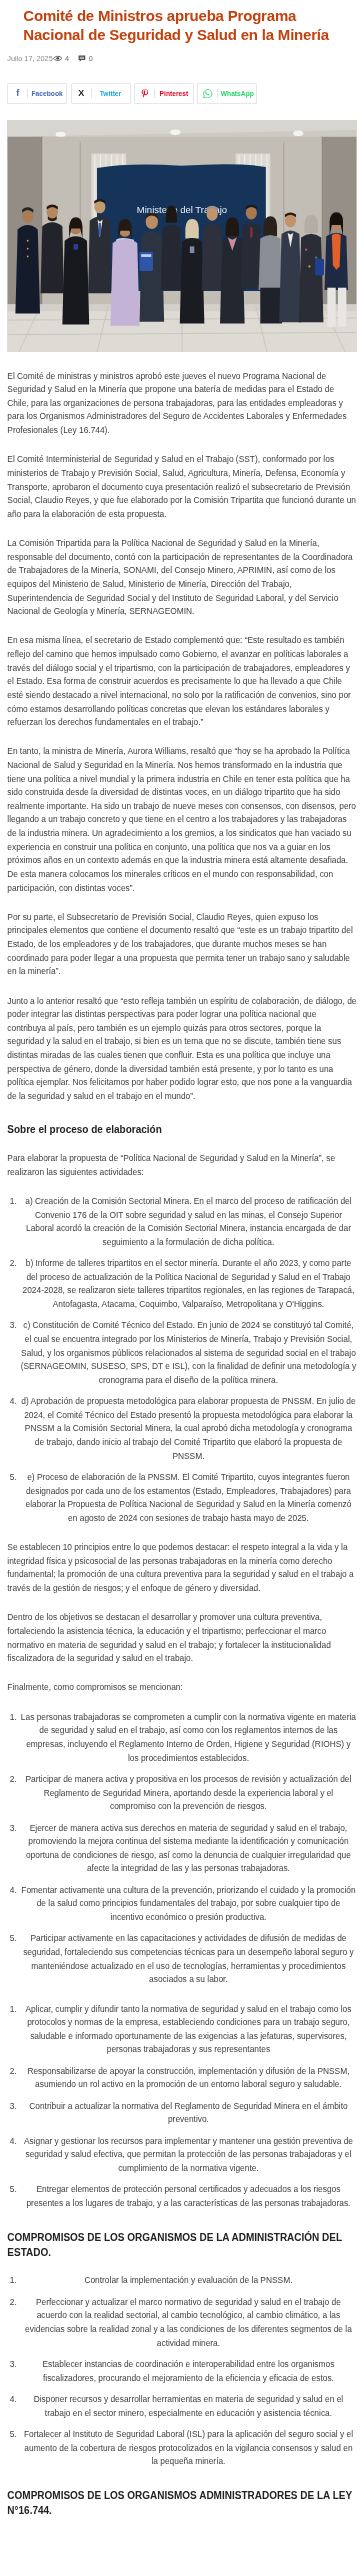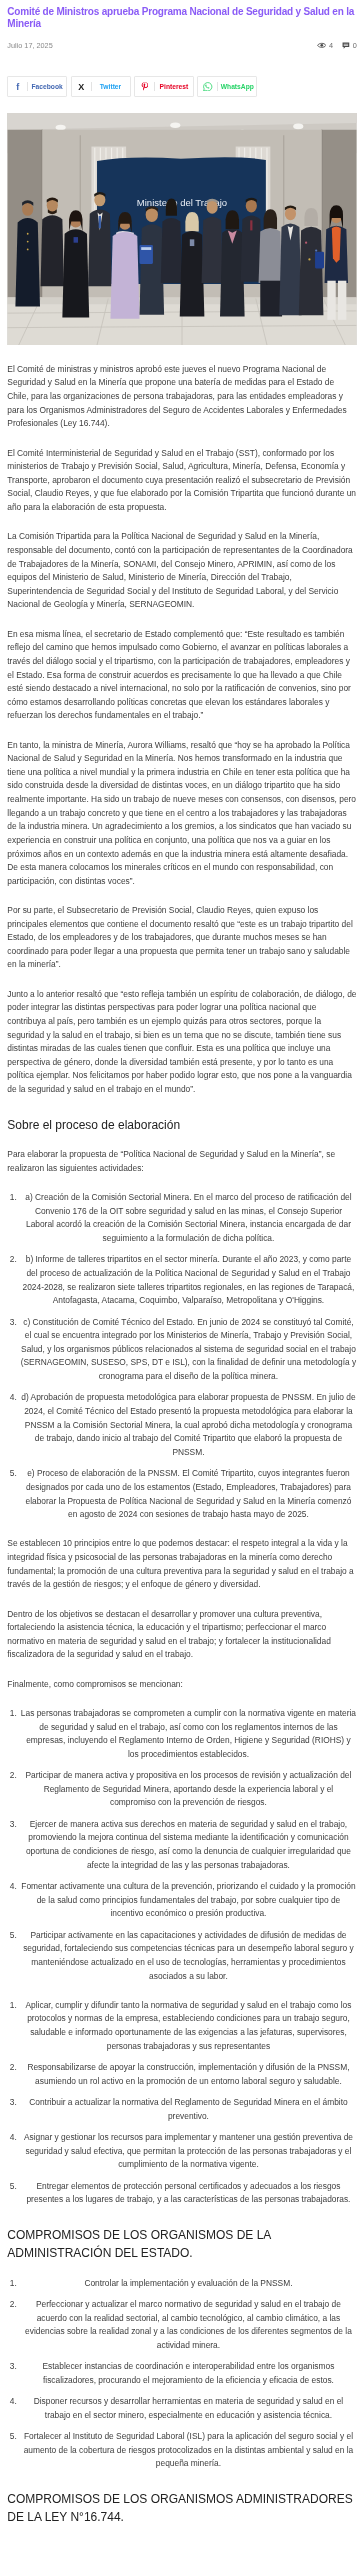--- a/index.html
+++ b/index.html
@@ -7,33 +7,32 @@
   body{
     width:364px;
     font-family:"Liberation Sans","DejaVu Sans",sans-serif;
     color:#3d3d3d;
     -webkit-font-smoothing:antialiased;
   }
   .page{padding:5.6px 7.3px 13.4px 7.3px;}
 
   
   h1.title{
-    margin:0 0 10px 0;
-    font-size:10px;
+    margin:0 0 10px 16px;
+    font-size:15px;
     line-height:1.28;
     font-weight:700;
     letter-spacing:-0.2px;
-    color:#8b5cf6;
+    color:#c2410c;
   }
   .meta-row{
     display:flex;
-    justify-content:space-between;
+    justify-content:flex-start;
     align-items:center;
-    margin:0 0 26px 0;
-    gap:37px;
+    margin:0 0 20px 0;
   }
   .date{font-size:7.3px;color:#8a8a8a;}
   .stats{display:flex;align-items:center;gap:9px;color:#6b6b6b;font-size:7.3px;}
   .stat{display:flex;align-items:center;gap:2.8px;}
   .stat svg{display:block;}
 
   
   .share-row{display:flex;gap:3.4px;margin:0 0 15.7px 0;}
   .share-btn{
     display:flex;align-items:center;
@@ -56,22 +55,22 @@
   .photo svg{display:block;width:350px;height:232px;}
 
   
   .body p{
     margin:0 0 15.7px 0;
     font-size:8.4px;
     line-height:1.62;
   }
   .body h2{
     margin:19px 0 14.6px 0;
-    font-size:12px;
-    font-weight:400;
+    font-size:10px;
+    font-weight:700;
     color:#222;
     line-height:1.5;
   }
   .body ol{
     margin:0 0 15.7px 0;
     padding-left:11.8px;
     text-align:center;
   }
   .body ol li{
     font-size:8.4px;
@@ -334,21 +333,21 @@
       <li>Asignar y gestionar los recursos para implementar y mantener una gestión preventiva de seguridad y salud efectiva, que permitan la protección de las personas trabajadoras y el cumplimiento de la normativa vigente.</li>
       <li>Entregar elementos de protección personal certificados y adecuados a los riesgos presentes a los lugares de trabajo, y a las características de las personas trabajadoras.</li>
     </ol>
 
     <h2>COMPROMISOS DE LOS ORGANISMOS DE LA ADMINISTRACIÓN DEL ESTADO.</h2>
     <ol>
       <li>Controlar la implementación y evaluación de la PNSSM.</li>
       <li>Perfeccionar y actualizar el marco normativo de seguridad y salud en el trabajo de acuerdo con la realidad sectorial, al cambio tecnológico, al cambio climático, a las evidencias sobre la realidad zonal y a las condiciones de los diferentes segmentos de la actividad minera.</li>
       <li>Establecer instancias de coordinación e interoperabilidad entre los organismos fiscalizadores, procurando el mejoramiento de la eficiencia y eficacia de estos.</li>
       <li>Disponer recursos y desarrollar herramientas en materia de seguridad y salud en el trabajo en el sector minero, especialmente en educación y asistencia técnica.</li>
-      <li>Fortalecer al Instituto de Seguridad Laboral (ISL) para la aplicación del seguro social y el aumento de la cobertura de riesgos protocolizados en la distintas ambiental y salud en la pequeña minería.</li>
+      <li>Fortalecer al Instituto de Seguridad Laboral (ISL) para la aplicación del seguro social y el aumento de la cobertura de riesgos protocolizados en la vigilancia consensos y salud en la pequeña minería.</li>
     </ol>
 
     <h2>COMPROMISOS DE LOS ORGANISMOS ADMINISTRADORES DE LA LEY N°16.744.</h2>
 
   </div>
 
 </div>
 
 
 </body></html>

